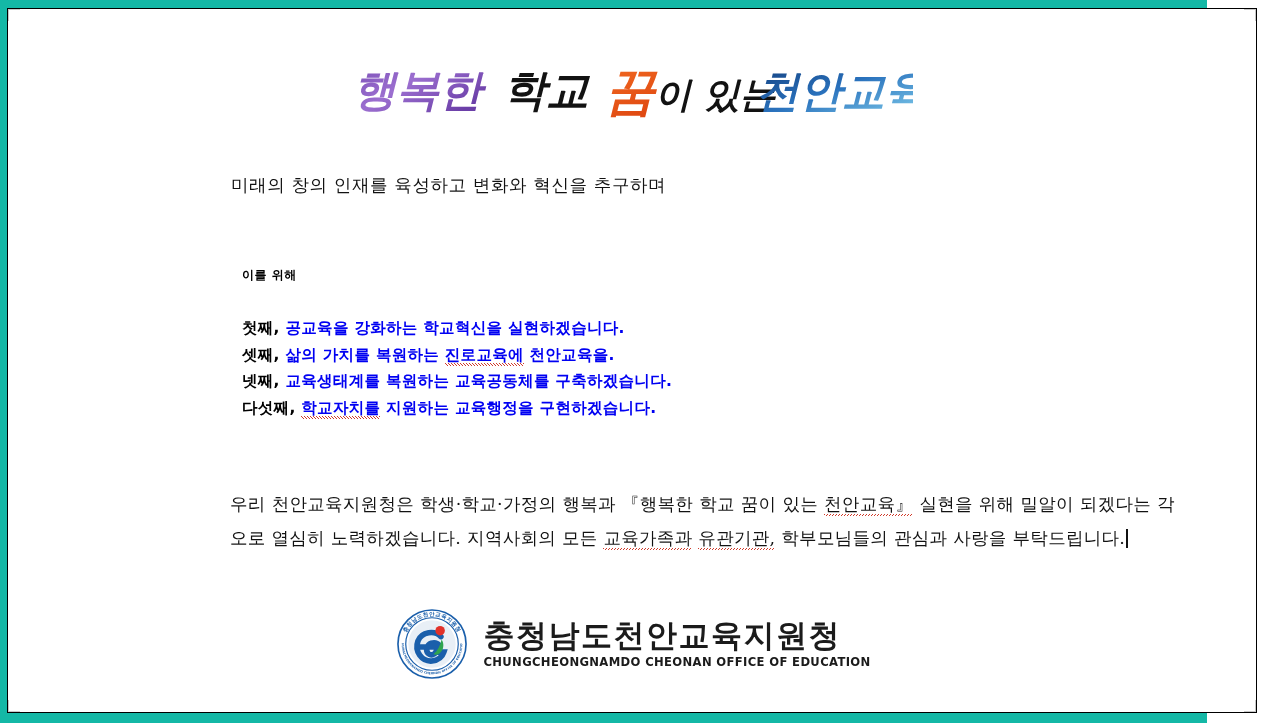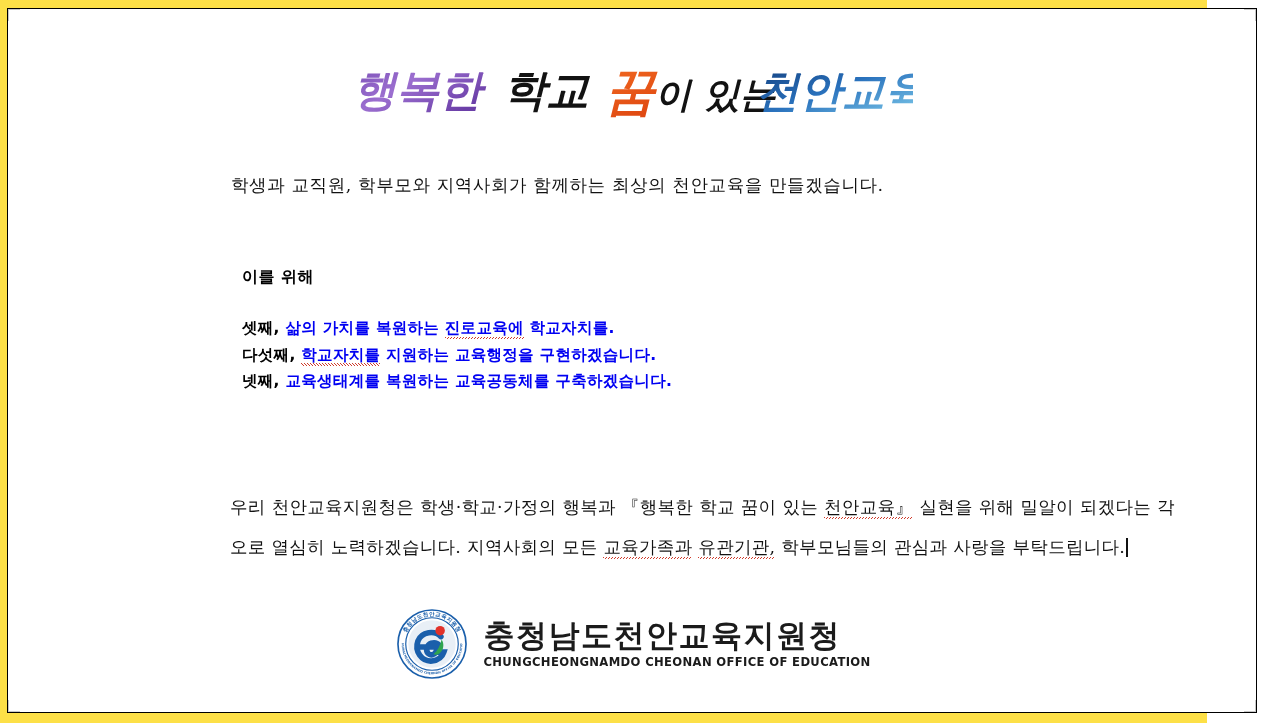--- a/index.html
+++ b/index.html
@@ -13,21 +13,21 @@
     height: 723px;
     overflow: hidden;
     font-family: "DejaVu Serif", "Liberation Serif", serif;
   }
 
   
   #page-canvas {
     position: relative;
     width: 1207px;
     height: 723px;
-    background: #fde047;
+    background: #14b8a6;
   }
   #doc-frame {
     position: absolute;
     left: 7px;
     top: 8px;
     width: 1250px;
     height: 705px;
     box-sizing: border-box;
     border: 1.6px solid #000000;
     background: #ffffff;
@@ -71,21 +71,21 @@
     letter-spacing: 0.6px;
     white-space: nowrap;
   }
 
   
   #purpose-heading {
     position: absolute;
     left: 234px;
     top: 258px;
     font-family: "DejaVu Sans", "Liberation Sans", sans-serif;
-    font-size: 16px;
+    font-size: 12px;
     font-weight: bold;
     color: #000000;
     letter-spacing: 0.5px;
   }
 
   
   #pledge-list {
     position: absolute;
     left: 234px;
     top: 306px;
@@ -118,21 +118,21 @@
   }
 
   
   #closing-paragraph {
     position: absolute;
     left: 222px;
     top: 478px;
     width: 945px;
     font-family: "DejaVu Serif", "Liberation Serif", serif;
     font-size: 17.5px;
-    line-height: 40px;
+    line-height: 34px;
     color: #121212;
     letter-spacing: 0.3px;
     text-align: justify;
   }
   .caret {
     display: inline-block;
     width: 1.4px;
     height: 19px;
     background: #111111;
     vertical-align: -4px;
@@ -206,29 +206,30 @@
         </defs>
         <text x="0" y="52" font-family="'DejaVu Sans','Liberation Sans',sans-serif" font-size="43" font-weight="bold" font-style="italic" fill="url(#gradPurple)">행복한</text>
         <text x="150" y="52" font-family="'DejaVu Sans','Liberation Sans',sans-serif" font-size="43" font-weight="bold" font-style="italic" fill="#121212">학교</text>
         <text x="252" y="56" font-family="'DejaVu Sans','Liberation Sans',sans-serif" font-size="50" font-weight="bold" font-style="italic" fill="url(#gradOrange)">꿈</text>
         <text x="302" y="54" font-family="'DejaVu Sans','Liberation Sans',sans-serif" font-size="36" font-weight="bold" font-style="italic" fill="#121212">이 있는</text>
         <text x="403" y="53" font-family="'DejaVu Sans','Liberation Sans',sans-serif" font-size="43" font-weight="bold" font-style="italic" fill="url(#gradBlue)">천안교육</text>
       </svg>
     </div>
 
     <div id="intro-block">
-      <div class="intro-line">학생과 교직원, 학부모와 지역사회가 함께하는 최상의 천안교육을 만들겠습니다.</div>
+      <div class="intro-line">미래의 창의 인재를 육성하고 변화와 혁신을 추구하며</div>
     </div>
 
     <div id="purpose-heading">이를 위해</div>
 
     <div id="pledge-list">
-        <div class="pledge-item"><span class="pledge-ordinal">셋째, </span><span class="pledge-text"><span>삶의</span> <span>가치를</span> <span>복원하는</span> <span class="misspell">진로교육에</span> <span>학교자치를.</span></span></div>
+        <div class="pledge-item"><span class="pledge-ordinal">첫째, </span><span class="pledge-text">공교육을 강화하는 학교혁신을 실현하겠습니다.</span></div>
+        <div class="pledge-item"><span class="pledge-ordinal">셋째, </span><span class="pledge-text"><span>삶의</span> <span>가치를</span> <span>복원하는</span> <span class="misspell">진로교육에</span> <span>천안교육을.</span></span></div>
+        <div class="pledge-item"><span class="pledge-ordinal">넷째, </span><span class="pledge-text">교육생태계를 복원하는 교육공동체를 구축하겠습니다.</span></div>
         <div class="pledge-item"><span class="pledge-ordinal">다섯째, </span><span class="pledge-text"><span class="misspell">학교자치를</span> <span>지원하는</span> <span>교육행정을</span> <span>구현하겠습니다.</span></span></div>
-        <div class="pledge-item"><span class="pledge-ordinal">넷째, </span><span class="pledge-text">교육생태계를 복원하는 교육공동체를 구축하겠습니다.</span></div>
       </div>
 
     <div id="closing-paragraph">
       <span id="closing-text"><span>우리</span> <span>천안교육지원청은</span> <span>학생·학교·가정의</span> <span>행복과</span> <span>『행복한</span> <span>학교</span> <span>꿈이</span> <span>있는</span> <span class="misspell">천안교육』</span> <span>실현을</span> <span>위해</span> <span>밀알이</span> <span>되겠다는</span> <span>각오로</span> <span>열심히</span> <span>노력하겠습니다.</span> <span>지역사회의</span> <span>모든</span> <span class="misspell">교육가족과</span> <span class="misspell">유관기관,</span> <span>학부모님들의</span> <span>관심과</span> <span>사랑을</span> <span>부탁드립니다.</span></span><span class="caret"></span>
     </div>
 
     <div id="footer-logo">
       <div id="logo-row">
 
         <svg width="74" height="74" viewBox="0 0 100 100">

